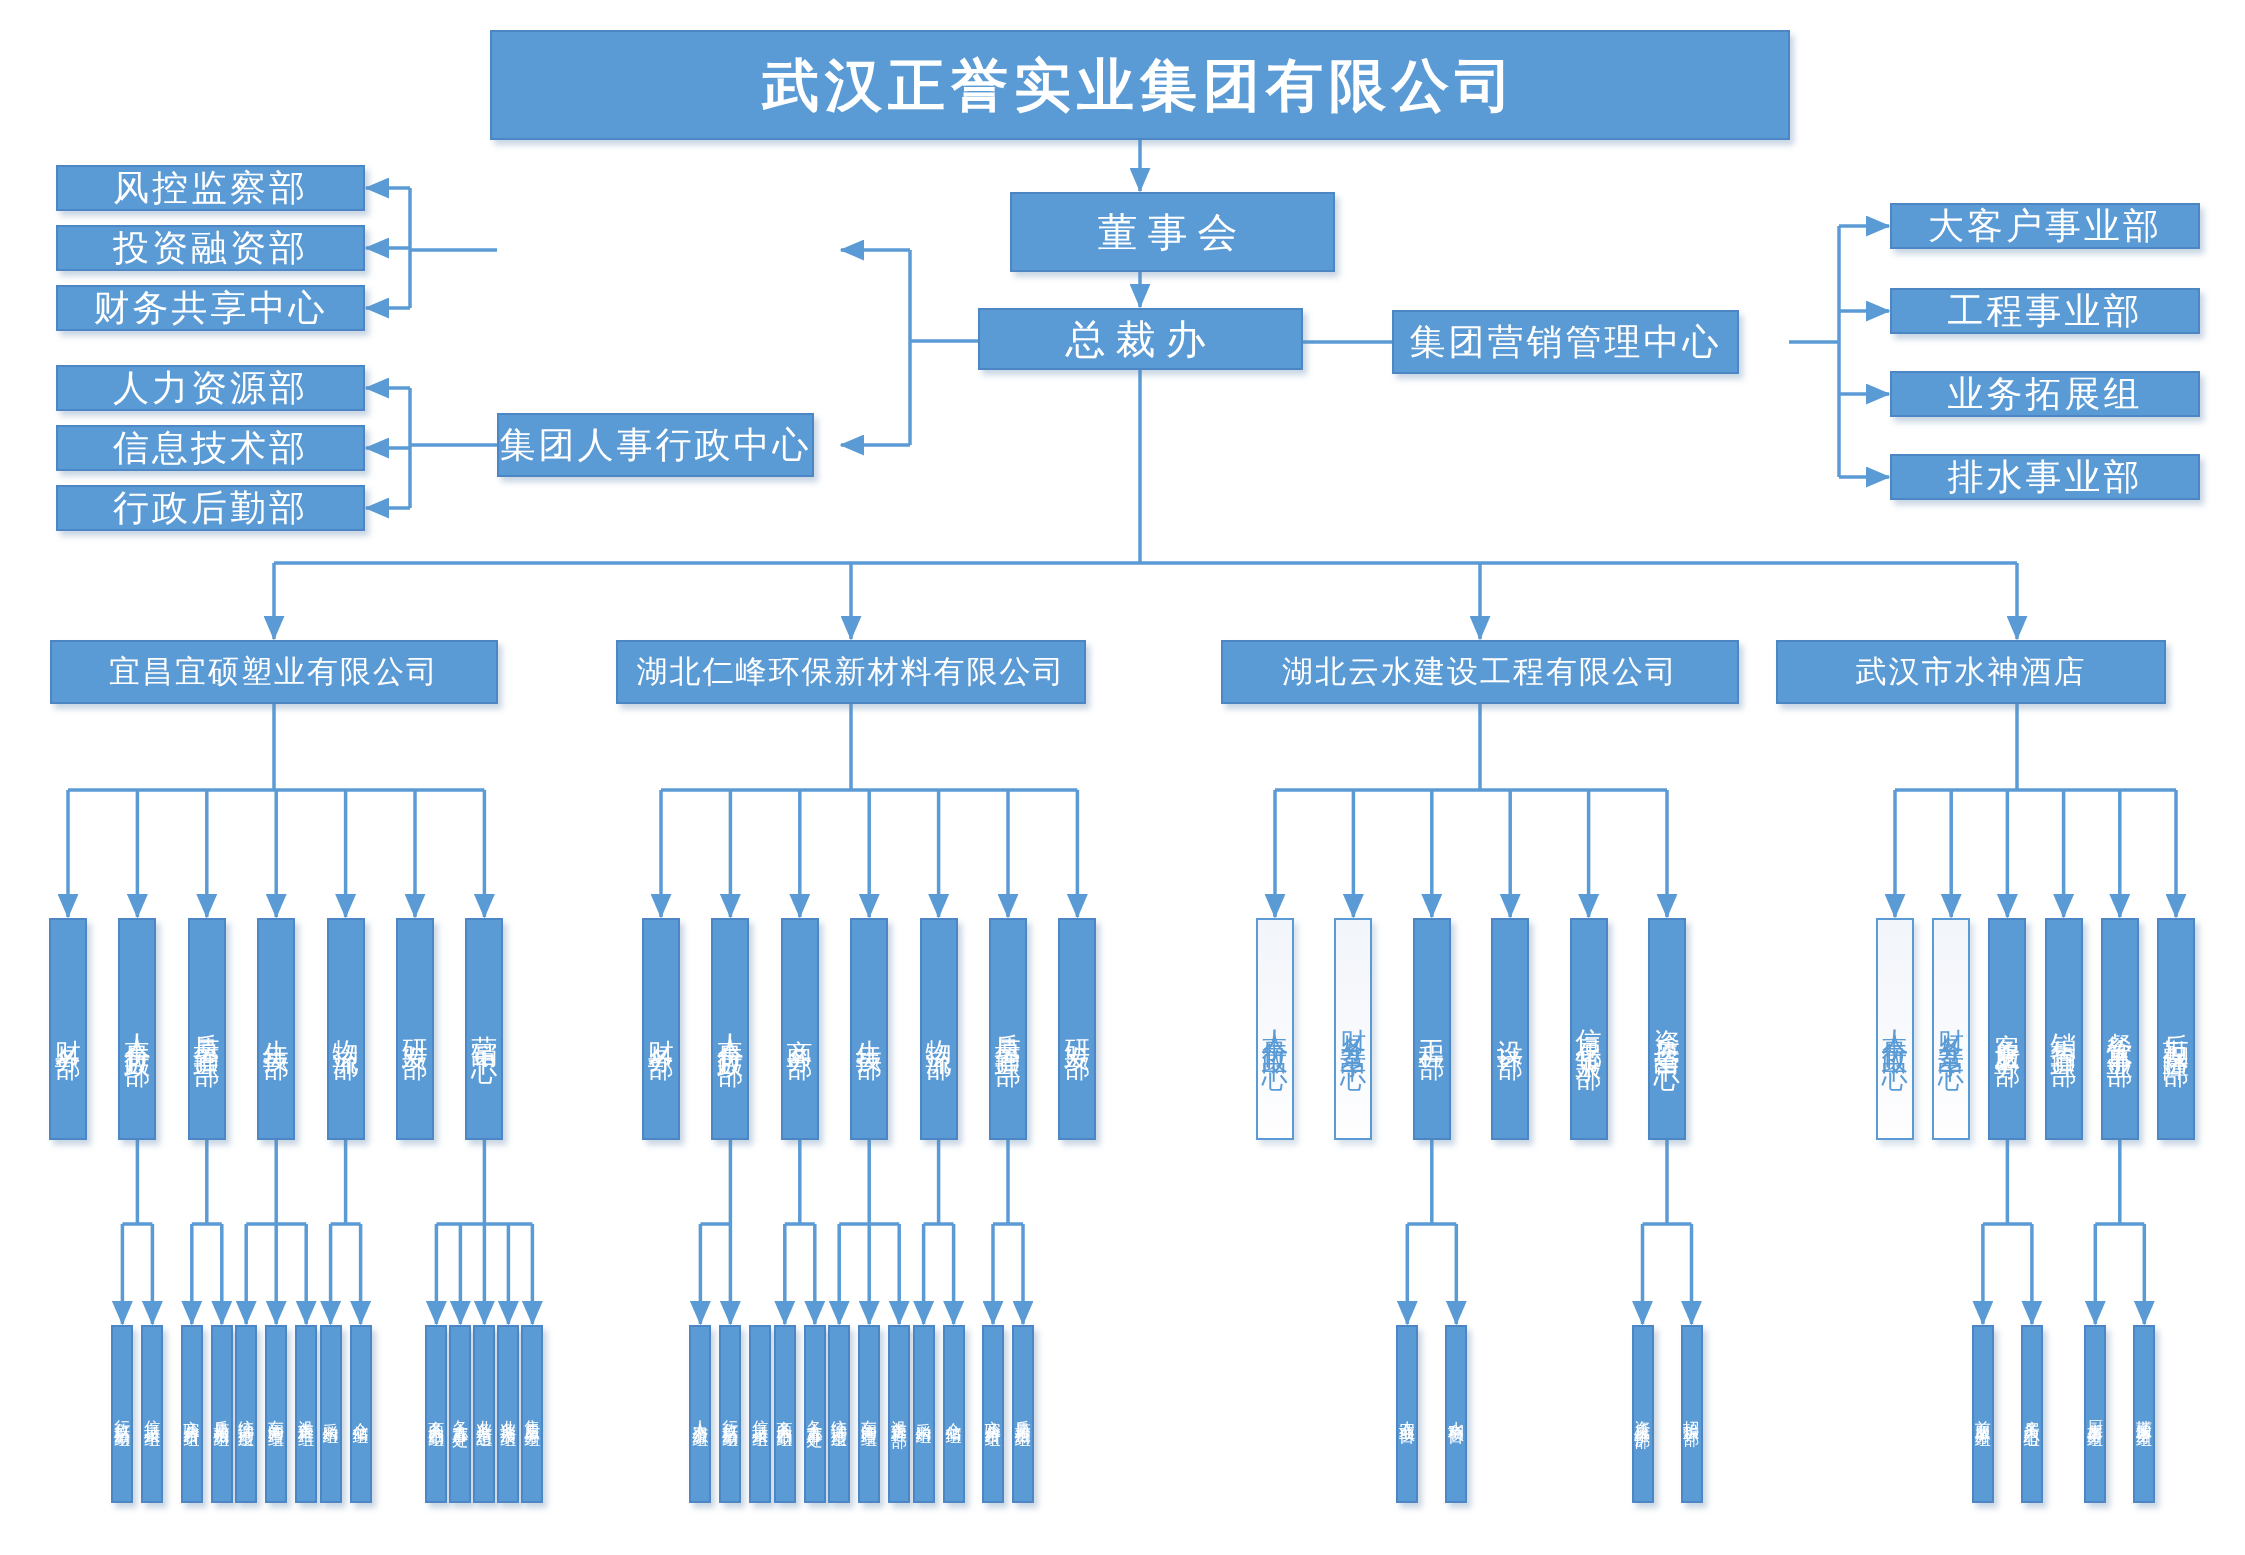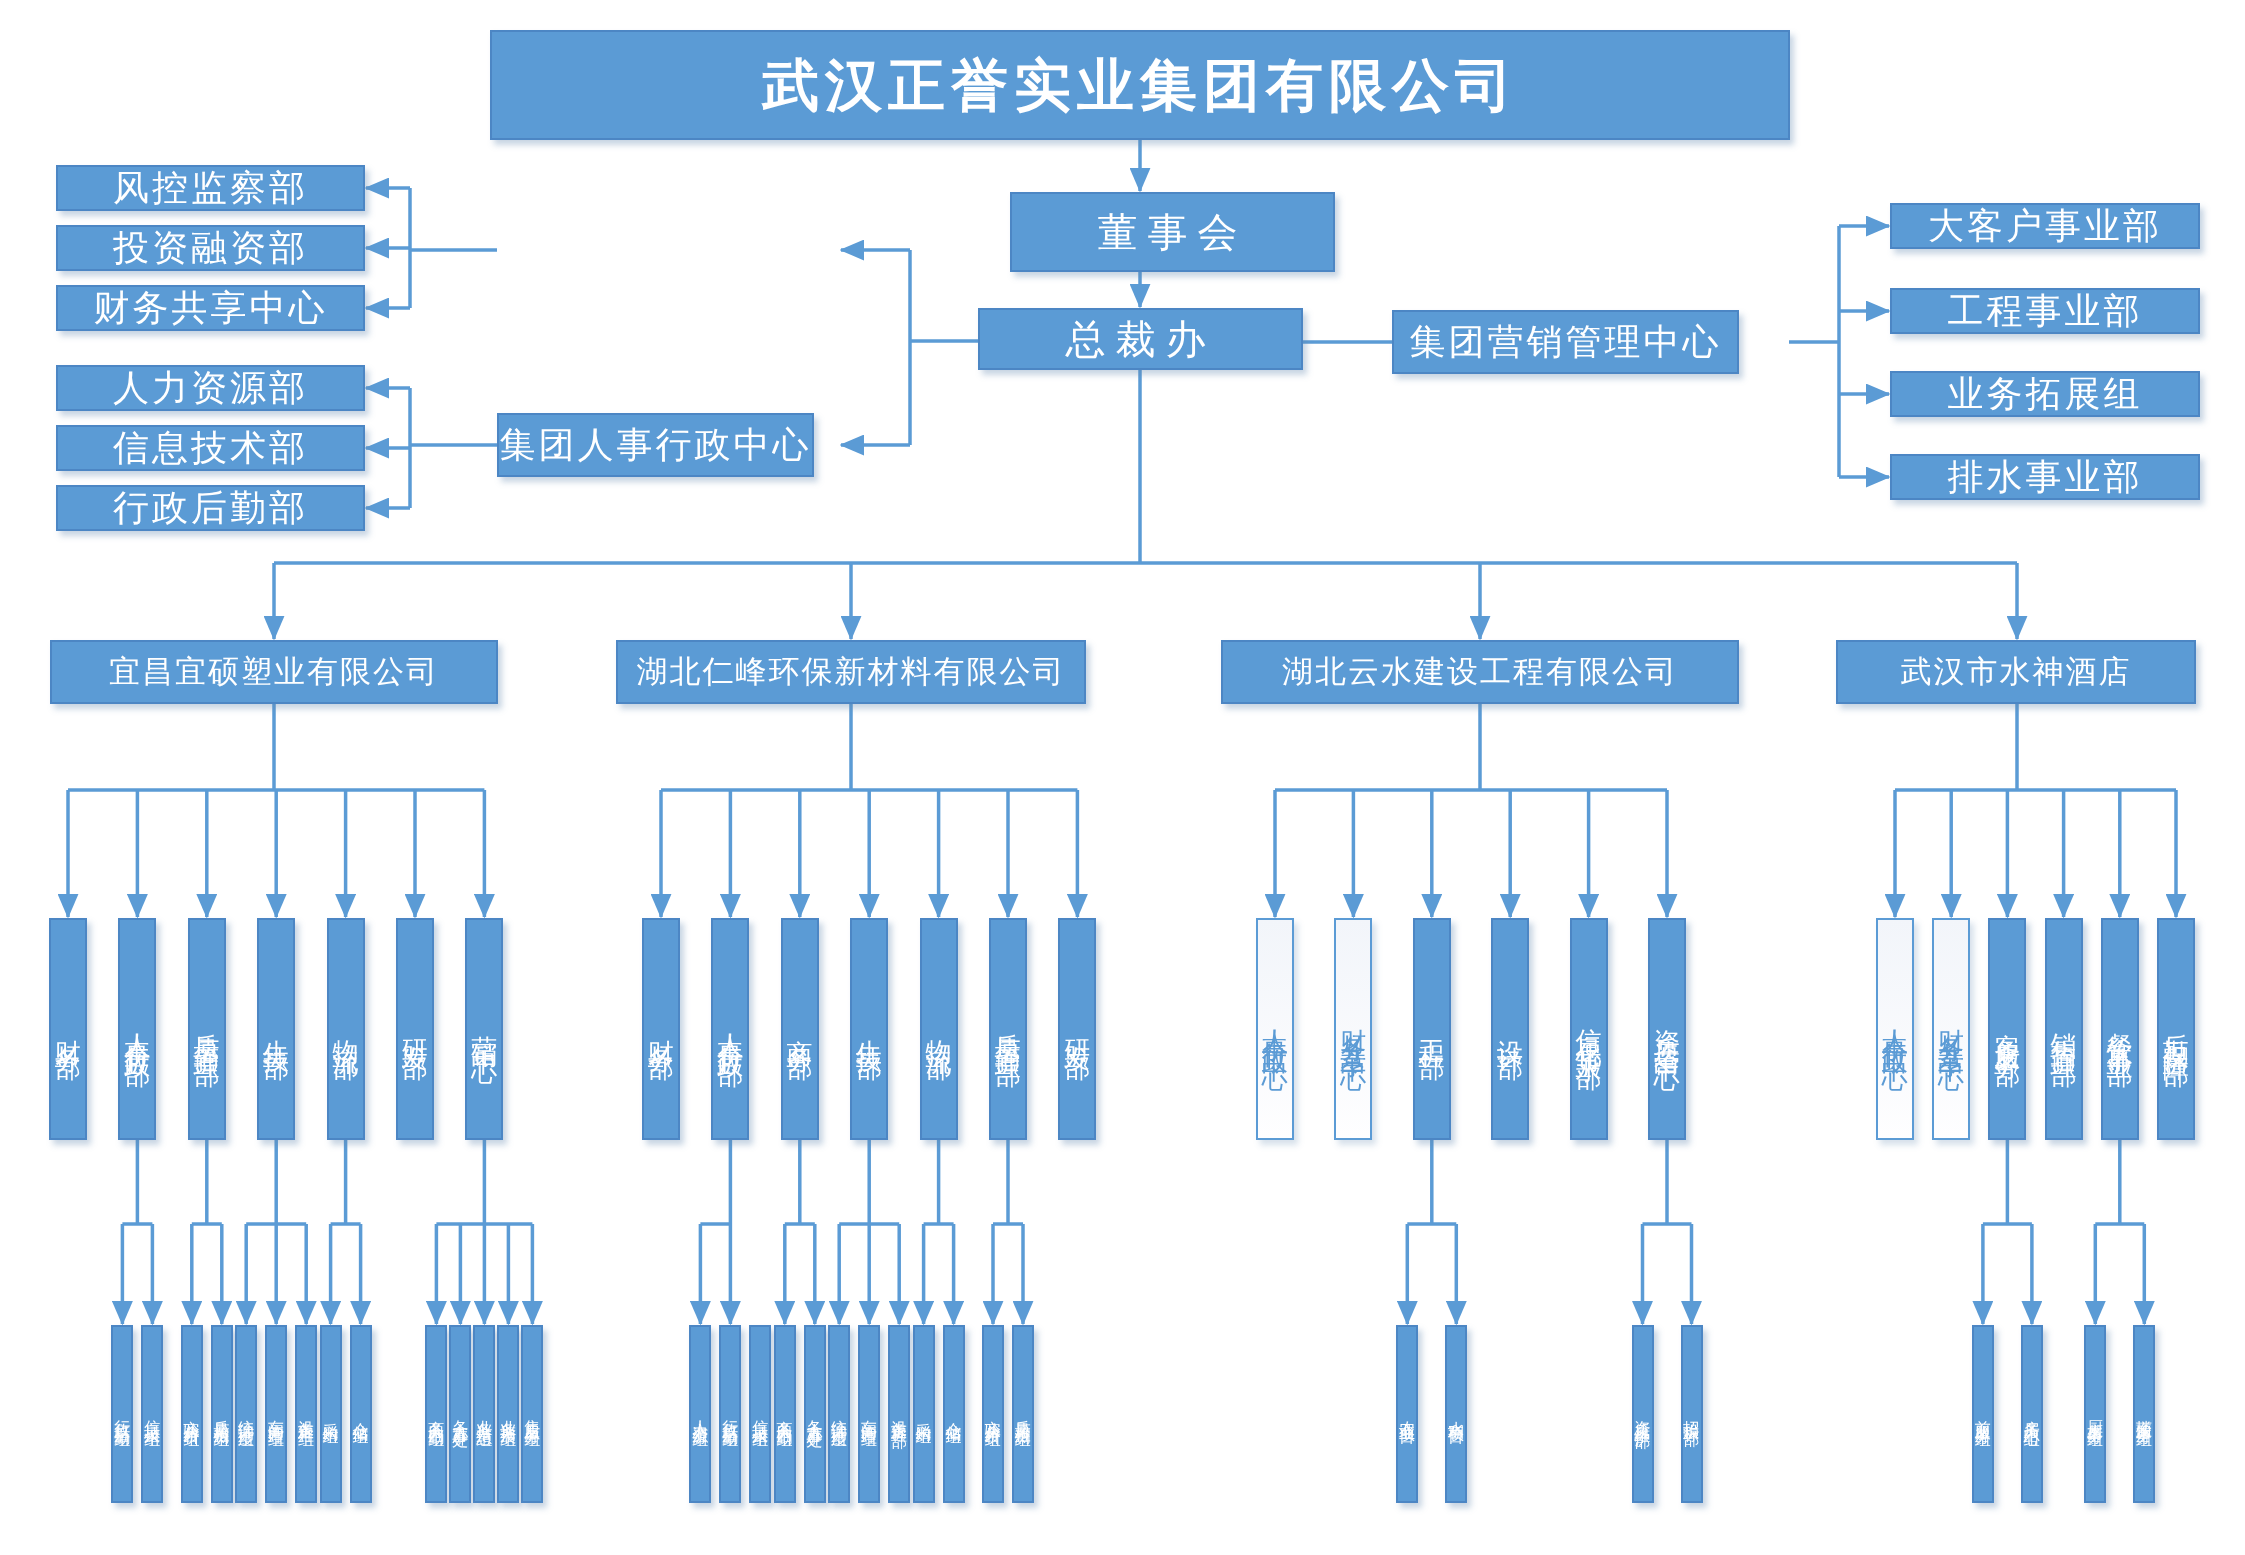--- a/index.html
+++ b/index.html
@@ -220,21 +220,21 @@
     <div class="v-node dept outline" style="left:1256px;top:918px;width:38px;height:222px">人事行政中心</div>
     <div class="v-node dept outline" style="left:1334.4px;top:918px;width:38px;height:222px">财务共享中心</div>
     <div class="v-node dept" style="left:1412.8px;top:918px;width:38px;height:222px">工程部</div>
     <div class="v-node grp" style="left:1396.3px;top:1325px;width:22px;height:178px">农业项目</div>
     <div class="v-node grp" style="left:1445.3px;top:1325px;width:22px;height:178px">水利项目</div>
     <div class="v-node dept" style="left:1491.2px;top:918px;width:38px;height:222px">设计部</div>
     <div class="v-node dept" style="left:1569.6px;top:918px;width:38px;height:222px">信息化节水部</div>
     <div class="v-node dept" style="left:1648px;top:918px;width:38px;height:222px">资质运营中心</div>
     <div class="v-node grp" style="left:1631.5px;top:1325px;width:22px;height:178px">资质维护部</div>
     <div class="v-node grp" style="left:1680.5px;top:1325px;width:22px;height:178px">招投标部</div>
-    <div class="h-node header" style="left:1836px;top:640px;width:360px;height:64px">武汉市水神酒店</div>
+    <div class="h-node header" style="left:1776px;top:640px;width:390px;height:64px">武汉市水神酒店</div>
     <div class="v-node dept outline" style="left:1876px;top:918px;width:38px;height:222px">人事行政中心</div>
     <div class="v-node dept outline" style="left:1932.2px;top:918px;width:38px;height:222px">财务共享中心</div>
     <div class="v-node dept" style="left:1988.4px;top:918px;width:38px;height:222px">客房服务部</div>
     <div class="v-node grp" style="left:1971.9px;top:1325px;width:22px;height:178px">前台服务组</div>
     <div class="v-node grp" style="left:2020.9px;top:1325px;width:22px;height:178px">房务中心组</div>
     <div class="v-node dept" style="left:2044.6px;top:918px;width:38px;height:222px">销售管理部</div>
     <div class="v-node dept" style="left:2100.8px;top:918px;width:38px;height:222px">餐饮事业部</div>
     <div class="v-node grp" style="left:2084.3px;top:1325px;width:22px;height:178px">厨房事务组</div>
     <div class="v-node grp" style="left:2133.3px;top:1325px;width:22px;height:178px">楼面事务组</div>
     <div class="v-node dept" style="left:2157px;top:918px;width:38px;height:222px">后勤保障部</div>

